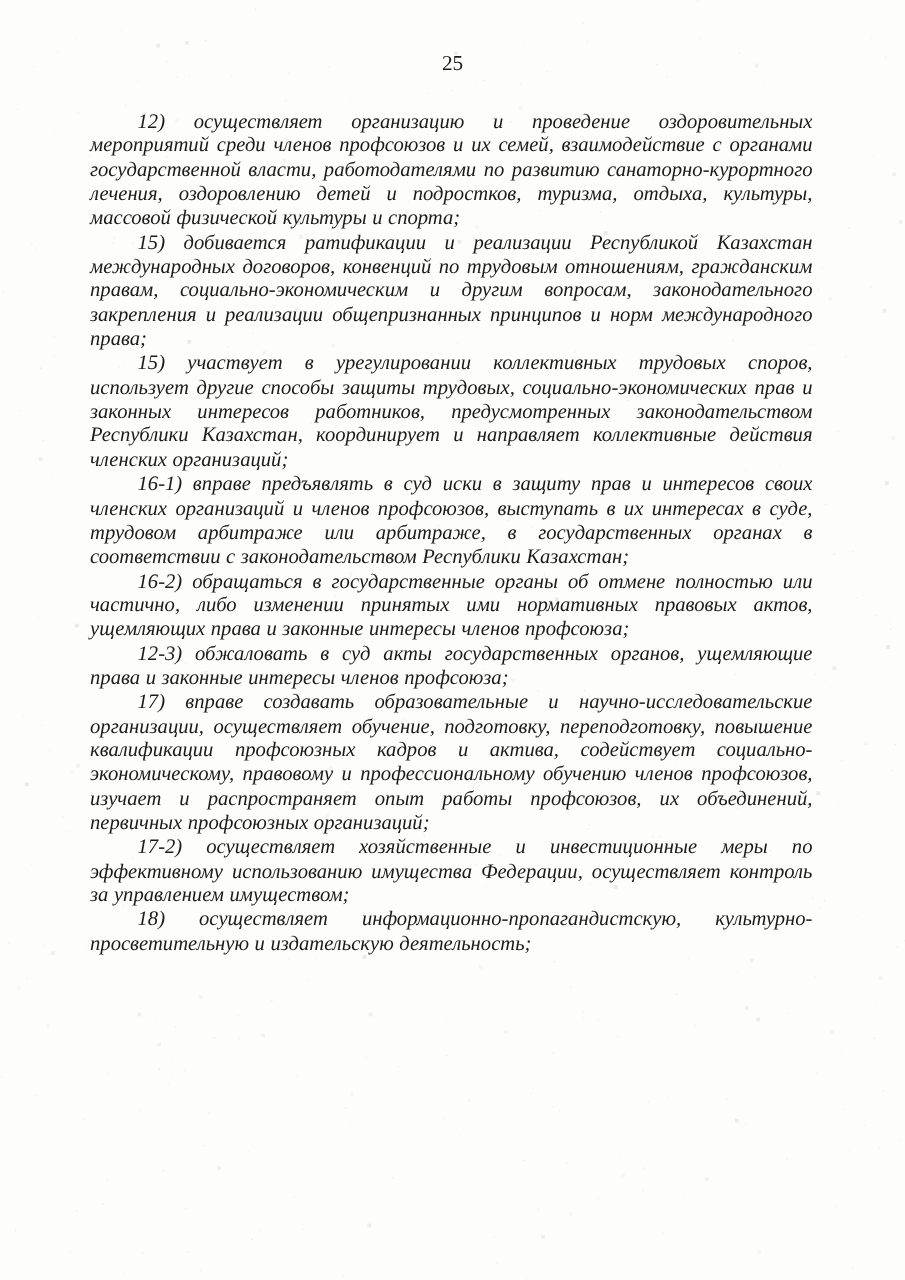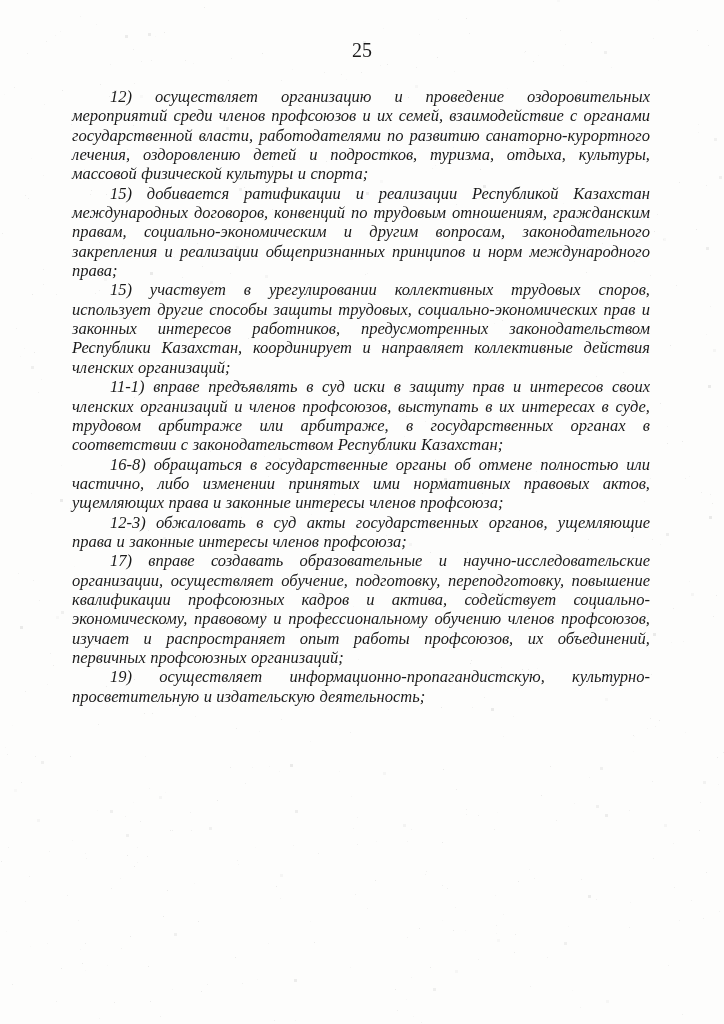--- a/index.html
+++ b/index.html
@@ -15,21 +15,21 @@
     color: #1a1a1a;
     font-family: "Liberation Serif", "DejaVu Serif", serif;
     overflow: hidden;
   }
   .page-number {
     position: absolute;
     top: 41px;
     left: 0;
     width: 100%;
     text-align: center;
-    font-size: 20px;
+    font-size: 17px;
     line-height: 19px;
   }
   .text-block {
     position: absolute;
     top: 87px;
     left: 72px;
     width: 578px;
     font-size: 16.5px;
     line-height: 19.35px;
     text-align: justify;
@@ -54,21 +54,22 @@
 </head>
 <body>
 
 <div class="page">
   <div class="page-number">25</div>
 
   <div class="text-block" id="text-block">
       <p class="para">12) осуществляет организацию и проведение оздоровительных мероприятий среди членов профсоюзов и их семей, взаимодействие с органами государственной власти, работодателями по развитию санаторно-курортного лечения, оздоровлению детей и подростков, туризма, отдыха, культуры, массовой физической культуры и спорта;</p>
       <p class="para">15) добивается ратификации и реализации Республикой Казахстан международных договоров, конвенций по трудовым отношениям, гражданским правам, социально-экономическим и другим вопросам, законодательного закрепления и реализации общепризнанных принципов и норм международного права;</p>
       <p class="para">15) участвует в урегулировании коллективных трудовых споров, использует другие способы защиты трудовых, социально-экономических прав и законных интересов работников, предусмотренных законодательством Республики Казахстан, координирует и направляет коллективные действия членских организаций;</p>
-      <p class="para">11-1) вправе предъявлять в суд иски в защиту прав и интересов своих членских организаций и членов профсоюзов, выступать в их интересах в суде, трудовом арбитраже или арбитраже, в государственных органах в соответствии с законодательством Республики Казахстан;</p>
-      <p class="para">16-8) обращаться в государственные органы об отмене полностью или частично, либо изменении принятых ими нормативных правовых актов, ущемляющих права и законные интересы членов профсоюза;</p>
+      <p class="para">16-1) вправе предъявлять в суд иски в защиту прав и интересов своих членских организаций и членов профсоюзов, выступать в их интересах в суде, трудовом арбитраже или арбитраже, в государственных органах в соответствии с законодательством Республики Казахстан;</p>
+      <p class="para">16-2) обращаться в государственные органы об отмене полностью или частично, либо изменении принятых ими нормативных правовых актов, ущемляющих права и законные интересы членов профсоюза;</p>
       <p class="para">12-3) обжаловать в суд акты государственных органов, ущемляющие права и законные интересы членов профсоюза;</p>
       <p class="para">17) вправе создавать образовательные и научно-исследовательские организации, осуществляет обучение, подготовку, переподготовку, повышение квалификации профсоюзных кадров и актива, содействует социально-экономическому, правовому и профессиональному обучению членов профсоюзов, изучает и распространяет опыт работы профсоюзов, их объединений, первичных профсоюзных организаций;</p>
-      <p class="para">19) осуществляет информационно-пропагандистскую, культурно-просветительную и издательскую деятельность;</p>
+      <p class="para">17-2) осуществляет хозяйственные и инвестиционные меры по эффективному использованию имущества Федерации, осуществляет контроль за управлением имуществом;</p>
+      <p class="para">18) осуществляет информационно-пропагандистскую, культурно-просветительную и издательскую деятельность;</p>
     </div>
 
   <div class="noise" id="noise" style="box-shadow: rgba(40, 40, 40, 0.08) 435px 459px 0px 0px, rgba(40, 40, 40, 0.04) 126px 539px 0px 0px, rgba(40, 40, 40, 0.035) 626px 483px 0px 0px, rgba(40, 40, 40, 0.035) 539px 314px 0px 0px, rgba(40, 40, 40, 0.02) 496px 625px 0px 0px, rgba(40, 40, 40, 0.063) 605px 52px 0px 1px, rgba(40, 40, 40, 0.03) 193px 63px 0px 0px, rgba(40, 40, 40, 0.03) 383px 28px 0px 0px, rgba(40, 40, 40, 0.043) 353px 828px 0px 0px, rgba(40, 40, 40, 0.06) 27px 53px 0px 0px, rgba(40, 40, 40, 0.035) 177px 661px 0px 0px, rgba(40, 40, 40, 0.055) 534px 878px 0px 0px, rgba(40, 40, 40, 0.024) 205px 300px 0px 0px, rgba(40, 40, 40, 0.086) 492px 709px 0px 1px, rgba(40, 40, 40, 0.086) 682px 441px 0px 0px, rgba(40, 40, 40, 0.043) 80px 16px 0px 0px, rgba(40, 40, 40, 0.024) 442px 920px 0px 0px, rgba(40, 40, 40, 0.07) 676px 285px 0px 0px, rgba(40, 40, 40, 0.027) 376px 841px 0px 0px, rgba(40, 40, 40, 0.05) 407px 937px 0px 0px, rgba(40, 40, 40, 0.043) 244px 610px 0px 0px, rgba(40, 40, 40, 0.08) 213px 460px 0px 0px, rgba(40, 40, 40, 0.05) 719px 911px 0px 0px, rgba(40, 40, 40, 0.07) 214px 103px 0px 0px, rgba(40, 40, 40, 0.027) 568px 926px 0px 0px, rgba(40, 40, 40, 0.086) 594px 133px 0px 0px, rgba(40, 40, 40, 0.035) 513px 716px 0px 0px, rgba(40, 40, 40, 0.043) 118px 670px 0px 0px, rgba(40, 40, 40, 0.043) 455px 907px 0px 0px, rgba(40, 40, 40, 0.08) 284px 134px 0px 0px, rgba(40, 40, 40, 0.063) 7px 754px 0px 0px, rgba(40, 40, 40, 0.063) 657px 214px 0px 0px, rgba(40, 40, 40, 0.07) 133px 49px 0px 0px, rgba(40, 40, 40, 0.043) 211px 282px 0px 1px, rgba(40, 40, 40, 0.06) 160px 1016px 0px 0px, rgba(40, 40, 40, 0.06) 118px 175px 0px 0px, rgba(40, 40, 40, 0.047) 285px 444px 0px 0px, rgba(40, 40, 40, 0.082) 288px 344px 0px 0px, rgba(40, 40, 40, 0.06) 358px 625px 0px 0px, rgba(40, 40, 40, 0.04) 170px 333px 0px 0px, rgba(40, 40, 40, 0.03) 484px 226px 0px 0px, rgba(40, 40, 40, 0.043) 227px 128px 0px 1px, rgba(40, 40, 40, 0.055) 418px 212px 0px 0px, rgba(40, 40, 40, 0.08) 515px 934px 0px 0px, rgba(40, 40, 40, 0.06) 111px 888px 0px 0px, rgba(40, 40, 40, 0.03) 647px 460px 0px 0px, rgba(40, 40, 40, 0.047) 584px 213px 0px 0px, rgba(40, 40, 40, 0.08) 712px 503px 0px 0px, rgba(40, 40, 40, 0.024) 538px 55px 0px 0px, rgba(40, 40, 40, 0.075) 366px 692px 0px 0px, rgba(40, 40, 40, 0.08) 590px 646px 0px 0px, rgba(40, 40, 40, 0.05) 433px 359px 0px 0px, rgba(40, 40, 40, 0.086) 492px 357px 0px 0px, rgba(40, 40, 40, 0.03) 238px 864px 0px 0px, rgba(40, 40, 40, 0.067) 14px 87px 0px 0px, rgba(40, 40, 40, 0.055) 691px 900px 0px 0px, rgba(40, 40, 40, 0.03) 105px 279px 0px 1px, rgba(40, 40, 40, 0.06) 210px 451px 0px 0px, rgba(40, 40, 40, 0.035) 574px 803px 0px 0px, rgba(40, 40, 40, 0.055) 374px 454px 0px 0px, rgba(40, 40, 40, 0.043) 307px 340px 0px 0px, rgba(40, 40, 40, 0.06) 365px 274px 0px 0px, rgba(40, 40, 40, 0.027) 468px 447px 0px 1px, rgba(40, 40, 40, 0.024) 107px 965px 0px 0px, rgba(40, 40, 40, 0.027) 311px 514px 0px 0px, rgba(40, 40, 40, 0.035) 41px 379px 0px 0px, rgba(40, 40, 40, 0.086) 408px 97px 0px 0px, rgba(40, 40, 40, 0.06) 478px 815px 0px 0px, rgba(40, 40, 40, 0.024) 381px 181px 0px 1px, rgba(40, 40, 40, 0.067) 43px 269px 0px 0px, rgba(40, 40, 40, 0.024) 406px 999px 0px 0px, rgba(40, 40, 40, 0.08) 244px 291px 0px 0px, rgba(40, 40, 40, 0.086) 148px 966px 0px 0px, rgba(40, 40, 40, 0.086) 375px 880px 0px 0px, rgba(40, 40, 40, 0.043) 411px 829px 0px 0px, rgba(40, 40, 40, 0.067) 542px 562px 0px 0px, rgba(40, 40, 40, 0.09) 395px 989px 0px 0px, rgba(40, 40, 40, 0.067) 223px 646px 0px 0px, rgba(40, 40, 40, 0.043) 280px 898px 0px 0px, rgba(40, 40, 40, 0.06) 299px 347px 0px 0px, rgba(40, 40, 40, 0.067) 447px 888px 0px 0px, rgba(40, 40, 40, 0.055) 207px 984px 0px 0px, rgba(40, 40, 40, 0.07) 456px 789px 0px 0px, rgba(40, 40, 40, 0.082) 134px 866px 0px 0px, rgba(40, 40, 40, 0.055) 341px 74px 0px 0px, rgba(40, 40, 40, 0.05) 488px 431px 0px 0px, rgba(40, 40, 40, 0.024) 519px 530px 0px 0px, rgba(40, 40, 40, 0.047) 71px 124px 0px 0px, rgba(40, 40, 40, 0.027) 606px 699px 0px 1px, rgba(40, 40, 40, 0.04) 195px 716px 0px 0px, rgba(40, 40, 40, 0.082) 453px 930px 0px 0px, rgba(40, 40, 40, 0.035) 72px 642px 0px 0px, rgba(40, 40, 40, 0.07) 202px 266px 0px 0px, rgba(40, 40, 40, 0.027) 353px 606px 0px 0px, rgba(40, 40, 40, 0.027) 498px 940px 0px 1px, rgba(40, 40, 40, 0.035) 24px 348px 0px 0px, rgba(40, 40, 40, 0.08) 716px 595px 0px 0px, rgba(40, 40, 40, 0.07) 469px 33px 0px 0px, rgba(40, 40, 40, 0.075) 272px 209px 0px 0px, rgba(40, 40, 40, 0.075) 100px 84px 0px 0px, rgba(40, 40, 40, 0.055) 629px 810px 0px 0px, rgba(40, 40, 40, 0.06) 127px 149px 0px 0px, rgba(40, 40, 40, 0.035) 149px 788px 0px 0px, rgba(40, 40, 40, 0.06) 477px 617px 0px 0px, rgba(40, 40, 40, 0.07) 667px 534px 0px 1px, rgba(40, 40, 40, 0.04) 692px 594px 0px 1px, rgba(40, 40, 40, 0.075) 236px 728px 0px 0px, rgba(40, 40, 40, 0.03) 624px 466px 0px 0px, rgba(40, 40, 40, 0.08) 367px 193px 0px 1px, rgba(40, 40, 40, 0.035) 99px 1018px 0px 0px, rgba(40, 40, 40, 0.055) 368px 634px 0px 0px, rgba(40, 40, 40, 0.08) 114px 1002px 0px 0px, rgba(40, 40, 40, 0.075) 148px 530px 0px 0px, rgba(40, 40, 40, 0.055) 351px 258px 0px 1px, rgba(40, 40, 40, 0.05) 623px 372px 0px 0px, rgba(40, 40, 40, 0.067) 364px 42px 0px 1px, rgba(40, 40, 40, 0.067) 652px 781px 0px 0px, rgba(40, 40, 40, 0.06) 39px 600px 0px 0px, rgba(40, 40, 40, 0.05) 370px 486px 0px 0px, rgba(40, 40, 40, 0.02) 12px 725px 0px 0px, rgba(40, 40, 40, 0.07) 132px 377px 0px 0px, rgba(40, 40, 40, 0.082) 202px 632px 0px 0px, rgba(40, 40, 40, 0.055) 33px 580px 0px 0px, rgba(40, 40, 40, 0.027) 339px 771px 0px 0px, rgba(40, 40, 40, 0.08) 430px 967px 0px 0px, rgba(40, 40, 40, 0.024) 6px 931px 0px 0px, rgba(40, 40, 40, 0.06) 352px 698px 0px 0px, rgba(40, 40, 40, 0.09) 616px 680px 0px 0px, rgba(40, 40, 40, 0.086) 699px 830px 0px 0px, rgba(40, 40, 40, 0.09) 115px 91px 0px 1px, rgba(40, 40, 40, 0.067) 355px 894px 0px 0px, rgba(40, 40, 40, 0.05) 237px 860px 0px 0px, rgba(40, 40, 40, 0.03) 474px 256px 0px 0px, rgba(40, 40, 40, 0.03) 524px 52px 0px 0px, rgba(40, 40, 40, 0.063) 449px 383px 0px 0px, rgba(40, 40, 40, 0.07) 296px 811px 0px 1px, rgba(40, 40, 40, 0.04) 495px 895px 0px 0px, rgba(40, 40, 40, 0.047) 650px 478px 0px 0px, rgba(40, 40, 40, 0.055) 456px 322px 0px 0px, rgba(40, 40, 40, 0.063) 720px 177px 0px 1px, rgba(40, 40, 40, 0.05) 466px 814px 0px 0px, rgba(40, 40, 40, 0.063) 604px 401px 0px 0px, rgba(40, 40, 40, 0.067) 706px 185px 0px 0px, rgba(40, 40, 40, 0.063) 410px 559px 0px 0px, rgba(40, 40, 40, 0.024) 558px 0px 0px 1px, rgba(40, 40, 40, 0.024) 658px 0px 0px 0px, rgba(40, 40, 40, 0.063) 42px 762px 0px 1px, rgba(40, 40, 40, 0.043) 293px 845px 0px 0px, rgba(40, 40, 40, 0.024) 537px 668px 0px 0px, rgba(40, 40, 40, 0.063) 426px 871px 0px 0px, rgba(40, 40, 40, 0.063) 425px 421px 0px 0px, rgba(40, 40, 40, 0.07) 98px 724px 0px 0px, rgba(40, 40, 40, 0.05) 668px 965px 0px 0px, rgba(40, 40, 40, 0.09) 245px 682px 0px 0px, rgba(40, 40, 40, 0.082) 501px 351px 0px 0px, rgba(40, 40, 40, 0.03) 663px 239px 0px 0px, rgba(40, 40, 40, 0.086) 710px 517px 0px 1px, rgba(40, 40, 40, 0.09) 471px 617px 0px 0px, rgba(40, 40, 40, 0.086) 696px 229px 0px 0px, rgba(40, 40, 40, 0.035) 371px 399px 0px 0px, rgba(40, 40, 40, 0.043) 683px 641px 0px 0px, rgba(40, 40, 40, 0.03) 264px 456px 0px 0px, rgba(40, 40, 40, 0.06) 651px 674px 0px 0px, rgba(40, 40, 40, 0.05) 425px 874px 0px 0px, rgba(40, 40, 40, 0.067) 329px 602px 0px 0px, rgba(40, 40, 40, 0.02) 296px 177px 0px 0px, rgba(40, 40, 40, 0.02) 276px 334px 0px 0px, rgba(40, 40, 40, 0.024) 469px 288px 0px 0px, rgba(40, 40, 40, 0.07) 506px 140px 0px 0px, rgba(40, 40, 40, 0.043) 202px 635px 0px 0px, rgba(40, 40, 40, 0.08) 445px 479px 0px 1px, rgba(40, 40, 40, 0.082) 144px 354px 0px 0px, rgba(40, 40, 40, 0.03) 689px 476px 0px 0px, rgba(40, 40, 40, 0.086) 443px 769px 0px 0px, rgba(40, 40, 40, 0.082) 272px 166px 0px 0px, rgba(40, 40, 40, 0.08) 126px 36px 0px 1px, rgba(40, 40, 40, 0.063) 386px 535px 0px 0px, rgba(40, 40, 40, 0.06) 380px 691px 0px 0px, rgba(40, 40, 40, 0.035) 639px 90px 0px 0px, rgba(40, 40, 40, 0.06) 281px 719px 0px 0px, rgba(40, 40, 40, 0.043) 235px 380px 0px 0px, rgba(40, 40, 40, 0.035) 630px 902px 0px 0px, rgba(40, 40, 40, 0.07) 356px 529px 0px 0px, rgba(40, 40, 40, 0.035) 295px 1020px 0px 0px, rgba(40, 40, 40, 0.024) 31px 158px 0px 0px, rgba(40, 40, 40, 0.06) 245px 783px 0px 0px, rgba(40, 40, 40, 0.07) 274px 1020px 0px 0px, rgba(40, 40, 40, 0.04) 252px 767px 0px 0px, rgba(40, 40, 40, 0.08) 191px 115px 0px 0px, rgba(40, 40, 40, 0.024) 85px 970px 0px 0px, rgba(40, 40, 40, 0.063) 416px 67px 0px 0px, rgba(40, 40, 40, 0.035) 137px 862px 0px 0px, rgba(40, 40, 40, 0.02) 326px 427px 0px 0px, rgba(40, 40, 40, 0.055) 38px 392px 0px 0px, rgba(40, 40, 40, 0.075) 12px 984px 0px 0px, rgba(40, 40, 40, 0.067) 90px 194px 0px 0px, rgba(40, 40, 40, 0.082) 706px 872px 0px 0px, rgba(40, 40, 40, 0.08) 511px 521px 0px 0px, rgba(40, 40, 40, 0.082) 1px 861px 0px 0px, rgba(40, 40, 40, 0.02) 164px 139px 0px 0px, rgba(40, 40, 40, 0.027) 486px 648px 0px 0px, rgba(40, 40, 40, 0.02) 497px 812px 0px 0px, rgba(40, 40, 40, 0.047) 164px 538px 0px 1px, rgba(40, 40, 40, 0.09) 198px 921px 0px 0px, rgba(40, 40, 40, 0.08) 149px 34px 0px 1px, rgba(40, 40, 40, 0.086) 670px 345px 0px 0px, rgba(40, 40, 40, 0.043) 556px 151px 0px 0px, rgba(40, 40, 40, 0.06) 50px 653px 0px 0px, rgba(40, 40, 40, 0.024) 476px 604px 0px 0px, rgba(40, 40, 40, 0.047) 495px 638px 0px 0px, rgba(40, 40, 40, 0.027) 162px 435px 0px 0px, rgba(40, 40, 40, 0.063) 144px 236px 0px 0px, rgba(40, 40, 40, 0.047) 404px 436px 0px 0px, rgba(40, 40, 40, 0.027) 310px 741px 0px 0px, rgba(40, 40, 40, 0.082) 470px 663px 0px 0px, rgba(40, 40, 40, 0.03) 351px 796px 0px 0px, rgba(40, 40, 40, 0.035) 472px 410px 0px 0px, rgba(40, 40, 40, 0.086) 667px 443px 0px 0px, rgba(40, 40, 40, 0.082) 70px 508px 0px 0px, rgba(40, 40, 40, 0.043) 357px 817px 0px 0px, rgba(40, 40, 40, 0.024) 257px 979px 0px 0px, rgba(40, 40, 40, 0.04) 536px 471px 0px 0px, rgba(40, 40, 40, 0.035) 266px 276px 0px 1px, rgba(40, 40, 40, 0.04) 513px 159px 0px 1px, rgba(40, 40, 40, 0.07) 577px 92px 0px 0px, rgba(40, 40, 40, 0.067) 328px 343px 0px 0px, rgba(40, 40, 40, 0.082) 217px 800px 0px 0px, rgba(40, 40, 40, 0.047) 482px 493px 0px 0px, rgba(40, 40, 40, 0.047) 710px 306px 0px 0px, rgba(40, 40, 40, 0.043) 211px 695px 0px 0px, rgba(40, 40, 40, 0.06) 466px 809px 0px 0px, rgba(40, 40, 40, 0.063) 629px 927px 0px 0px, rgba(40, 40, 40, 0.04) 281px 875px 0px 1px, rgba(40, 40, 40, 0.027) 438px 19px 0px 0px, rgba(40, 40, 40, 0.03) 122px 244px 0px 0px, rgba(40, 40, 40, 0.07) 701px 492px 0px 0px, rgba(40, 40, 40, 0.08) 586px 272px 0px 0px, rgba(40, 40, 40, 0.07) 185px 60px 0px 0px, rgba(40, 40, 40, 0.04) 644px 501px 0px 0px, rgba(40, 40, 40, 0.082) 460px 281px 0px 0px, rgba(40, 40, 40, 0.055) 454px 641px 0px 0px, rgba(40, 40, 40, 0.08) 295px 980px 0px 1px, rgba(40, 40, 40, 0.08) 633px 735px 0px 0px, rgba(40, 40, 40, 0.047) 86px 858px 0px 0px, rgba(40, 40, 40, 0.047) 626px 419px 0px 0px, rgba(40, 40, 40, 0.086) 32px 294px 0px 0px, rgba(40, 40, 40, 0.035) 410px 544px 0px 1px, rgba(40, 40, 40, 0.04) 635px 293px 0px 0px, rgba(40, 40, 40, 0.04) 478px 253px 0px 0px, rgba(40, 40, 40, 0.09) 163px 916px 0px 0px, rgba(40, 40, 40, 0.03) 279px 771px 0px 0px, rgba(40, 40, 40, 0.043) 333px 607px 0px 0px, rgba(40, 40, 40, 0.067) 344px 501px 0px 0px, rgba(40, 40, 40, 0.063) 494px 829px 0px 0px, rgba(40, 40, 40, 0.082) 239px 178px 0px 1px, rgba(40, 40, 40, 0.04) 384px 773px 0px 1px, rgba(40, 40, 40, 0.075) 361px 72px 0px 0px, rgba(40, 40, 40, 0.06) 170px 634px 0px 0px, rgba(40, 40, 40, 0.03) 607px 1001px 0px 1px, rgba(40, 40, 40, 0.06) 597px 806px 0px 1px, rgba(40, 40, 40, 0.075) 197px 243px 0px 0px, rgba(40, 40, 40, 0.063) 95px 293px 0px 0px, rgba(40, 40, 40, 0.055) 530px 986px 0px 0px, rgba(40, 40, 40, 0.08) 659px 720px 0px 0px, rgba(40, 40, 40, 0.055) 141px 61px 0px 0px, rgba(40, 40, 40, 0.086) 201px 991px 0px 0px, rgba(40, 40, 40, 0.075) 707px 248px 0px 1px, rgba(40, 40, 40, 0.063) 217px 528px 0px 0px, rgba(40, 40, 40, 0.08) 550px 766px 0px 0px, rgba(40, 40, 40, 0.063) 581px 879px 0px 0px, rgba(40, 40, 40, 0.024) 271px 570px 0px 0px, rgba(40, 40, 40, 0.035) 145px 756px 0px 0px, rgba(40, 40, 40, 0.04) 160px 797px 0px 1px, rgba(40, 40, 40, 0.086) 106px 194px 0px 0px, rgba(40, 40, 40, 0.082) 248px 338px 0px 0px, rgba(40, 40, 40, 0.03) 163px 340px 0px 0px, rgba(40, 40, 40, 0.075) 650px 718px 0px 0px, rgba(40, 40, 40, 0.035) 503px 736px 0px 0px, rgba(40, 40, 40, 0.086) 298px 232px 0px 0px, rgba(40, 40, 40, 0.043) 407px 841px 0px 0px, rgba(40, 40, 40, 0.03) 685px 732px 0px 0px, rgba(40, 40, 40, 0.047) 367px 908px 0px 0px, rgba(40, 40, 40, 0.063) 46px 41px 0px 0px, rgba(40, 40, 40, 0.082) 94px 644px 0px 0px, rgba(40, 40, 40, 0.035) 55px 35px 0px 0px, rgba(40, 40, 40, 0.047) 679px 920px 0px 0px, rgba(40, 40, 40, 0.035) 241px 517px 0px 0px, rgba(40, 40, 40, 0.055) 498px 483px 0px 0px, rgba(40, 40, 40, 0.082) 387px 64px 0px 0px, rgba(40, 40, 40, 0.03) 471px 120px 0px 0px, rgba(40, 40, 40, 0.035) 706px 334px 0px 0px, rgba(40, 40, 40, 0.043) 348px 413px 0px 0px, rgba(40, 40, 40, 0.055) 324px 72px 0px 0px, rgba(40, 40, 40, 0.04) 96px 24px 0px 0px, rgba(40, 40, 40, 0.082) 314px 942px 0px 0px, rgba(40, 40, 40, 0.035) 301px 648px 0px 0px, rgba(40, 40, 40, 0.08) 144px 713px 0px 0px, rgba(40, 40, 40, 0.067) 443px 351px 0px 0px, rgba(40, 40, 40, 0.035) 183px 502px 0px 0px, rgba(40, 40, 40, 0.055) 333px 139px 0px 0px, rgba(40, 40, 40, 0.043) 173px 373px 0px 0px, rgba(40, 40, 40, 0.05) 565px 44px 0px 0px, rgba(40, 40, 40, 0.027) 479px 468px 0px 0px, rgba(40, 40, 40, 0.08) 91px 190px 0px 0px, rgba(40, 40, 40, 0.075) 406px 416px 0px 0px, rgba(40, 40, 40, 0.063) 357px 844px 0px 0px, rgba(40, 40, 40, 0.086) 172px 704px 0px 0px, rgba(40, 40, 40, 0.067) 556px 820px 0px 0px, rgba(40, 40, 40, 0.082) 133px 125px 0px 0px, rgba(40, 40, 40, 0.04) 350px 561px 0px 0px, rgba(40, 40, 40, 0.047) 632px 322px 0px 0px, rgba(40, 40, 40, 0.02) 633px 751px 0px 0px, rgba(40, 40, 40, 0.027) 664px 239px 0px 1px, rgba(40, 40, 40, 0.08) 308px 287px 0px 0px, rgba(40, 40, 40, 0.086) 437px 57px 0px 0px, rgba(40, 40, 40, 0.055) 441px 339px 0px 0px, rgba(40, 40, 40, 0.043) 529px 869px 0px 0px, rgba(40, 40, 40, 0.035) 74px 504px 0px 0px, rgba(40, 40, 40, 0.086) 400px 616px 0px 0px, rgba(40, 40, 40, 0.03) 535px 293px 0px 1px, rgba(40, 40, 40, 0.024) 15px 790px 0px 1px, rgba(40, 40, 40, 0.055) 56px 294px 0px 0px, rgba(40, 40, 40, 0.086) 70px 756px 0px 0px, rgba(40, 40, 40, 0.027) 341px 385px 0px 0px, rgba(40, 40, 40, 0.03) 416px 86px 0px 1px, rgba(40, 40, 40, 0.07) 25px 195px 0px 0px, rgba(40, 40, 40, 0.047) 277px 215px 0px 0px, rgba(40, 40, 40, 0.05) 84px 169px 0px 0px, rgba(40, 40, 40, 0.027) 292px 69px 0px 0px, rgba(40, 40, 40, 0.05) 421px 1022px 0px 0px, rgba(40, 40, 40, 0.075) 299px 105px 0px 0px, rgba(40, 40, 40, 0.086) 130px 936px 0px 0px, rgba(40, 40, 40, 0.07) 310px 284px 0px 0px, rgba(40, 40, 40, 0.086) 134px 679px 0px 0px, rgba(40, 40, 40, 0.082) 679px 182px 0px 0px, rgba(40, 40, 40, 0.043) 288px 408px 0px 0px, rgba(40, 40, 40, 0.05) 704px 782px 0px 1px, rgba(40, 40, 40, 0.075) 109px 96px 0px 0px, rgba(40, 40, 40, 0.07) 21px 782px 0px 0px, rgba(40, 40, 40, 0.07) 339px 668px 0px 0px, rgba(40, 40, 40, 0.05) 125px 816px 0px 0px, rgba(40, 40, 40, 0.06) 700px 802px 0px 0px, rgba(40, 40, 40, 0.082) 326px 161px 0px 0px, rgba(40, 40, 40, 0.04) 411px 977px 0px 0px, rgba(40, 40, 40, 0.027) 522px 573px 0px 0px, rgba(40, 40, 40, 0.09) 389px 149px 0px 0px, rgba(40, 40, 40, 0.055) 386px 309px 0px 0px, rgba(40, 40, 40, 0.04) 181px 287px 0px 1px, rgba(40, 40, 40, 0.055) 715px 139px 0px 1px, rgba(40, 40, 40, 0.05) 121px 948px 0px 0px, rgba(40, 40, 40, 0.047) 478px 959px 0px 0px, rgba(40, 40, 40, 0.024) 397px 453px 0px 0px, rgba(40, 40, 40, 0.075) 85px 943px 0px 0px, rgba(40, 40, 40, 0.04) 367px 273px 0px 0px, rgba(40, 40, 40, 0.086) 542px 189px 0px 0px, rgba(40, 40, 40, 0.082) 34px 352px 0px 0px, rgba(40, 40, 40, 0.08) 164px 32px 0px 0px, rgba(40, 40, 40, 0.04) 550px 189px 0px 0px, rgba(40, 40, 40, 0.09) 151px 273px 0px 1px, rgba(40, 40, 40, 0.03) 265px 133px 0px 0px, rgba(40, 40, 40, 0.04) 172px 989px 0px 0px, rgba(40, 40, 40, 0.082) 526px 214px 0px 0px, rgba(40, 40, 40, 0.082) 504px 135px 0px 0px, rgba(40, 40, 40, 0.067) 111px 811px 0px 1px, rgba(40, 40, 40, 0.09) 62px 90px 0px 0px, rgba(40, 40, 40, 0.03) 269px 766px 0px 0px, rgba(40, 40, 40, 0.043) 85px 853px 0px 0px, rgba(40, 40, 40, 0.043) 503px 470px 0px 0px, rgba(40, 40, 40, 0.07) 450px 616px 0px 0px, rgba(40, 40, 40, 0.055) 16px 328px 0px 0px, rgba(40, 40, 40, 0.063) 67px 895px 0px 0px, rgba(40, 40, 40, 0.086) 430px 552px 0px 0px, rgba(40, 40, 40, 0.027) 5px 747px 0px 0px, rgba(40, 40, 40, 0.02) 621px 526px 0px 0px, rgba(40, 40, 40, 0.024) 620px 208px 0px 0px, rgba(40, 40, 40, 0.067) 299px 158px 0px 0px, rgba(40, 40, 40, 0.082) 244px 187px 0px 0px, rgba(40, 40, 40, 0.043) 25px 901px 0px 0px, rgba(40, 40, 40, 0.055) 547px 957px 0px 0px, rgba(40, 40, 40, 0.086) 127px 855px 0px 0px, rgba(40, 40, 40, 0.082) 170px 830px 0px 0px, rgba(40, 40, 40, 0.027) 402px 299px 0px 0px, rgba(40, 40, 40, 0.07) 697px 30px 0px 0px, rgba(40, 40, 40, 0.03) 372px 694px 0px 0px, rgba(40, 40, 40, 0.03) 261px 652px 0px 1px, rgba(40, 40, 40, 0.03) 61px 465px 0px 0px, rgba(40, 40, 40, 0.067) 586px 120px 0px 1px, rgba(40, 40, 40, 0.024) 80px 949px 0px 0px, rgba(40, 40, 40, 0.04) 174px 257px 0px 0px, rgba(40, 40, 40, 0.067) 397px 1010px 0px 0px, rgba(40, 40, 40, 0.055) 277px 634px 0px 1px, rgba(40, 40, 40, 0.03) 456px 971px 0px 1px, rgba(40, 40, 40, 0.035) 665px 825px 0px 1px, rgba(40, 40, 40, 0.055) 399px 684px 0px 0px, rgba(40, 40, 40, 0.05) 49px 851px 0px 0px, rgba(40, 40, 40, 0.067) 682px 1014px 0px 0px, rgba(40, 40, 40, 0.024) 456px 429px 0px 0px, rgba(40, 40, 40, 0.067) 587px 247px 0px 0px, rgba(40, 40, 40, 0.082) 480px 169px 0px 0px, rgba(40, 40, 40, 0.035) 589px 777px 0px 0px, rgba(40, 40, 40, 0.035) 419px 34px 0px 0px, rgba(40, 40, 40, 0.06) 650px 275px 0px 0px, rgba(40, 40, 40, 0.04) 454px 71px 0px 0px, rgba(40, 40, 40, 0.03) 70px 130px 0px 0px, rgba(40, 40, 40, 0.07) 115px 175px 0px 0px, rgba(40, 40, 40, 0.063) 231px 58px 0px 0px, rgba(40, 40, 40, 0.063) 522px 143px 0px 0px, rgba(40, 40, 40, 0.024) 97px 810px 0px 0px, rgba(40, 40, 40, 0.043) 264px 614px 0px 1px, rgba(40, 40, 40, 0.07) 350px 420px 0px 0px, rgba(40, 40, 40, 0.075) 713px 616px 0px 0px, rgba(40, 40, 40, 0.03) 671px 642px 0px 0px, rgba(40, 40, 40, 0.047) 653px 38px 0px 0px, rgba(40, 40, 40, 0.05) 317px 559px 0px 0px, rgba(40, 40, 40, 0.082) 370px 349px 0px 0px, rgba(40, 40, 40, 0.06) 191px 830px 0px 0px, rgba(40, 40, 40, 0.067) 516px 333px 0px 0px, rgba(40, 40, 40, 0.035) 667px 426px 0px 0px, rgba(40, 40, 40, 0.075) 230px 767px 0px 0px, rgba(40, 40, 40, 0.024) 634px 261px 0px 0px, rgba(40, 40, 40, 0.067) 652px 539px 0px 0px, rgba(40, 40, 40, 0.05) 472px 707px 0px 0px, rgba(40, 40, 40, 0.027) 194px 883px 0px 0px, rgba(40, 40, 40, 0.075) 525px 51px 0px 0px, rgba(40, 40, 40, 0.027) 293px 508px 0px 0px, rgba(40, 40, 40, 0.09) 235px 957px 0px 0px, rgba(40, 40, 40, 0.082) 591px 42px 0px 0px, rgba(40, 40, 40, 0.086) 466px 18px 0px 0px, rgba(40, 40, 40, 0.035) 43px 175px 0px 0px, rgba(40, 40, 40, 0.024) 618px 256px 0px 1px, rgba(40, 40, 40, 0.082) 717px 757px 0px 0px, rgba(40, 40, 40, 0.086) 276px 886px 0px 0px, rgba(40, 40, 40, 0.024) 133px 802px 0px 0px, rgba(40, 40, 40, 0.06) 400px 313px 0px 0px, rgba(40, 40, 40, 0.07) 297px 174px 0px 0px, rgba(40, 40, 40, 0.06) 484px 697px 0px 0px, rgba(40, 40, 40, 0.027) 401px 568px 0px 0px, rgba(40, 40, 40, 0.03) 90px 324px 0px 0px, rgba(40, 40, 40, 0.047) 78px 920px 0px 0px, rgba(40, 40, 40, 0.08) 502px 480px 0px 0px, rgba(40, 40, 40, 0.086) 82px 963px 0px 0px, rgba(40, 40, 40, 0.043) 141px 500px 0px 0px, rgba(40, 40, 40, 0.04) 482px 521px 0px 0px, rgba(40, 40, 40, 0.03) 280px 459px 0px 1px, rgba(40, 40, 40, 0.027) 138px 450px 0px 0px, rgba(40, 40, 40, 0.063) 237px 247px 0px 1px, rgba(40, 40, 40, 0.027) 482px 150px 0px 0px, rgba(40, 40, 40, 0.086) 522px 669px 0px 0px, rgba(40, 40, 40, 0.027) 260px 507px 0px 0px, rgba(40, 40, 40, 0.027) 166px 106px 0px 0px, rgba(40, 40, 40, 0.07) 213px 581px 0px 0px, rgba(40, 40, 40, 0.04) 163px 342px 0px 0px, rgba(40, 40, 40, 0.03) 266px 186px 0px 0px, rgba(40, 40, 40, 0.09) 545px 308px 0px 0px, rgba(40, 40, 40, 0.067) 318px 853px 0px 0px, rgba(40, 40, 40, 0.024) 310px 921px 0px 0px, rgba(40, 40, 40, 0.09) 441px 707px 0px 0px, rgba(40, 40, 40, 0.09) 654px 231px 0px 0px, rgba(40, 40, 40, 0.027) 202px 235px 0px 0px, rgba(40, 40, 40, 0.067) 345px 138px 0px 0px, rgba(40, 40, 40, 0.063) 147px 856px 0px 0px, rgba(40, 40, 40, 0.055) 596px 899px 0px 0px, rgba(40, 40, 40, 0.03) 313px 160px 0px 0px, rgba(40, 40, 40, 0.06) 62px 612px 0px 1px, rgba(40, 40, 40, 0.027) 494px 323px 0px 0px, rgba(40, 40, 40, 0.027) 99px 242px 0px 0px, rgba(40, 40, 40, 0.067) 560px 30px 0px 0px, rgba(40, 40, 40, 0.035) 689px 581px 0px 0px, rgba(40, 40, 40, 0.02) 171px 564px 0px 0px, rgba(40, 40, 40, 0.086) 291px 765px 0px 1px, rgba(40, 40, 40, 0.027) 453px 147px 0px 0px, rgba(40, 40, 40, 0.02) 74px 566px 0px 0px, rgba(40, 40, 40, 0.086) 334px 494px 0px 0px, rgba(40, 40, 40, 0.03) 548px 570px 0px 0px, rgba(40, 40, 40, 0.067) 580px 405px 0px 0px, rgba(40, 40, 40, 0.055) 230px 273px 0px 0px, rgba(40, 40, 40, 0.06) 710px 494px 0px 0px, rgba(40, 40, 40, 0.024) 4px 94px 0px 0px, rgba(40, 40, 40, 0.082) 633px 537px 0px 0px, rgba(40, 40, 40, 0.02) 165px 792px 0px 0px, rgba(40, 40, 40, 0.055) 210px 828px 0px 1px, rgba(40, 40, 40, 0.04) 456px 485px 0px 0px, rgba(40, 40, 40, 0.07) 588px 539px 0px 0px, rgba(40, 40, 40, 0.02) 255px 847px 0px 0px, rgba(40, 40, 40, 0.04) 47px 943px 0px 0px, rgba(40, 40, 40, 0.043) 552px 567px 0px 0px, rgba(40, 40, 40, 0.075) 673px 608px 0px 0px, rgba(40, 40, 40, 0.03) 457px 623px 0px 0px, rgba(40, 40, 40, 0.067) 228px 80px 0px 0px, rgba(40, 40, 40, 0.075) 2px 233px 0px 0px, rgba(40, 40, 40, 0.047) 673px 843px 0px 0px, rgba(40, 40, 40, 0.09) 709px 386px 0px 1px, rgba(40, 40, 40, 0.063) 240px 189px 0px 1px, rgba(40, 40, 40, 0.055) 639px 568px 0px 0px, rgba(40, 40, 40, 0.082) 467px 552px 0px 0px, rgba(40, 40, 40, 0.047) 459px 488px 0px 1px, rgba(40, 40, 40, 0.06) 350px 732px 0px 0px, rgba(40, 40, 40, 0.082) 609px 561px 0px 0px, rgba(40, 40, 40, 0.04) 611px 67px 0px 0px, rgba(40, 40, 40, 0.055) 388px 709px 0px 0px, rgba(40, 40, 40, 0.05) 327px 193px 0px 0px, rgba(40, 40, 40, 0.063) 708px 45px 0px 0px, rgba(40, 40, 40, 0.055) 496px 925px 0px 0px, rgba(40, 40, 40, 0.06) 151px 60px 0px 0px, rgba(40, 40, 40, 0.063) 29px 876px 0px 0px, rgba(40, 40, 40, 0.027) 344px 154px 0px 0px, rgba(40, 40, 40, 0.024) 86px 156px 0px 1px, rgba(40, 40, 40, 0.07) 165px 156px 0px 1px, rgba(40, 40, 40, 0.082) 622px 391px 0px 1px, rgba(40, 40, 40, 0.05) 18px 573px 0px 0px, rgba(40, 40, 40, 0.082) 167px 890px 0px 0px, rgba(40, 40, 40, 0.03) 31px 493px 0px 0px, rgba(40, 40, 40, 0.063) 43px 284px 0px 0px, rgba(40, 40, 40, 0.043) 580px 1007px 0px 0px, rgba(40, 40, 40, 0.02) 30px 946px 0px 0px, rgba(40, 40, 40, 0.086) 573px 616px 0px 0px, rgba(40, 40, 40, 0.06) 127px 835px 0px 1px, rgba(40, 40, 40, 0.035) 109px 368px 0px 0px, rgba(40, 40, 40, 0.035) 358px 659px 0px 0px, rgba(40, 40, 40, 0.08) 107px 319px 0px 0px, rgba(40, 40, 40, 0.082) 541px 795px 0px 0px, rgba(40, 40, 40, 0.063) 456px 204px 0px 0px, rgba(40, 40, 40, 0.043) 137px 847px 0px 0px, rgba(40, 40, 40, 0.067) 434px 989px 0px 1px, rgba(40, 40, 40, 0.06) 674px 887px 0px 0px, rgba(40, 40, 40, 0.06) 322px 575px 0px 0px, rgba(40, 40, 40, 0.086) 660px 403px 0px 0px, rgba(40, 40, 40, 0.024) 572px 990px 0px 0px, rgba(40, 40, 40, 0.075) 140px 821px 0px 0px, rgba(40, 40, 40, 0.063) 597px 304px 0px 0px, rgba(40, 40, 40, 0.08) 514px 952px 0px 0px, rgba(40, 40, 40, 0.035) 500px 681px 0px 0px, rgba(40, 40, 40, 0.027) 496px 933px 0px 0px, rgba(40, 40, 40, 0.047) 501px 667px 0px 0px, rgba(40, 40, 40, 0.043) 563px 65px 0px 0px, rgba(40, 40, 40, 0.027) 226px 115px 0px 0px, rgba(40, 40, 40, 0.043) 660px 544px 0px 0px, rgba(40, 40, 40, 0.07) 25px 691px 0px 0px, rgba(40, 40, 40, 0.067) 703px 918px 0px 0px, rgba(40, 40, 40, 0.047) 404px 825px 0px 1px, rgba(40, 40, 40, 0.055) 596px 376px 0px 0px, rgba(40, 40, 40, 0.024) 507px 88px 0px 0px, rgba(40, 40, 40, 0.02) 431px 406px 0px 0px, rgba(40, 40, 40, 0.07) 528px 669px 0px 0px, rgba(40, 40, 40, 0.03) 183px 335px 0px 0px, rgba(40, 40, 40, 0.09) 369px 131px 0px 0px, rgba(40, 40, 40, 0.027) 20px 356px 0px 0px, rgba(40, 40, 40, 0.047) 110px 64px 0px 0px, rgba(40, 40, 40, 0.082) 61px 968px 0px 0px, rgba(40, 40, 40, 0.04) 60px 31px 0px 0px, rgba(40, 40, 40, 0.043) 540px 609px 0px 0px, rgba(40, 40, 40, 0.08) 517px 584px 0px 0px, rgba(40, 40, 40, 0.09) 502px 320px 0px 0px, rgba(40, 40, 40, 0.09) 654px 634px 0px 1px, rgba(40, 40, 40, 0.086) 21px 627px 0px 1px, rgba(40, 40, 40, 0.086) 436px 152px 0px 0px, rgba(40, 40, 40, 0.067) 305px 304px 0px 0px, rgba(40, 40, 40, 0.027) 350px 967px 0px 0px, rgba(40, 40, 40, 0.055) 190px 812px 0px 0px, rgba(40, 40, 40, 0.075) 487px 102px 0px 0px, rgba(40, 40, 40, 0.027) 465px 930px 0px 0px, rgba(40, 40, 40, 0.03) 242px 661px 0px 0px, rgba(40, 40, 40, 0.06) 56px 1001px 0px 0px, rgba(40, 40, 40, 0.08) 204px 7px 0px 0px, rgba(40, 40, 40, 0.024) 155px 36px 0px 0px, rgba(40, 40, 40, 0.05) 480px 433px 0px 0px, rgba(40, 40, 40, 0.03) 301px 596px 0px 0px, rgba(40, 40, 40, 0.035) 99px 130px 0px 0px, rgba(40, 40, 40, 0.075) 134px 397px 0px 0px, rgba(40, 40, 40, 0.04) 273px 293px 0px 0px, rgba(40, 40, 40, 0.03) 72px 840px 0px 0px, rgba(40, 40, 40, 0.063) 182px 277px 0px 0px, rgba(40, 40, 40, 0.082) 595px 603px 0px 1px, rgba(40, 40, 40, 0.07) 172px 830px 0px 0px, rgba(40, 40, 40, 0.082) 152px 713px 0px 0px, rgba(40, 40, 40, 0.03) 626px 296px 0px 0px, rgba(40, 40, 40, 0.043) 380px 65px 0px 0px, rgba(40, 40, 40, 0.063) 579px 222px 0px 0px, rgba(40, 40, 40, 0.055) 268px 476px 0px 0px, rgba(40, 40, 40, 0.075) 606px 815px 0px 1px, rgba(40, 40, 40, 0.075) 35px 756px 0px 0px, rgba(40, 40, 40, 0.035) 435px 165px 0px 0px, rgba(40, 40, 40, 0.027) 259px 731px 0px 0px, rgba(40, 40, 40, 0.024) 346px 79px 0px 0px, rgba(40, 40, 40, 0.024) 292px 674px 0px 0px, rgba(40, 40, 40, 0.027) 258px 578px 0px 0px, rgba(40, 40, 40, 0.06) 175px 934px 0px 1px, rgba(40, 40, 40, 0.05) 537px 327px 0px 0px, rgba(40, 40, 40, 0.067) 32px 367px 0px 1px, rgba(40, 40, 40, 0.047) 655px 726px 0px 0px, rgba(40, 40, 40, 0.035) 698px 132px 0px 0px, rgba(40, 40, 40, 0.035) 47px 684px 0px 0px, rgba(40, 40, 40, 0.03) 325px 537px 0px 0px, rgba(40, 40, 40, 0.09) 518px 881px 0px 0px, rgba(40, 40, 40, 0.06) 99px 290px 0px 0px, rgba(40, 40, 40, 0.05) 134px 83px 0px 0px, rgba(40, 40, 40, 0.027) 413px 1016px 0px 0px, rgba(40, 40, 40, 0.047) 432px 168px 0px 0px, rgba(40, 40, 40, 0.063) 211px 579px 0px 0px, rgba(40, 40, 40, 0.04) 714px 350px 0px 1px, rgba(40, 40, 40, 0.043) 503px 914px 0px 0px, rgba(40, 40, 40, 0.082) 533px 61px 0px 0px, rgba(40, 40, 40, 0.06) 281px 80px 0px 0px, rgba(40, 40, 40, 0.04) 268px 943px 0px 0px, rgba(40, 40, 40, 0.04) 647px 728px 0px 0px, rgba(40, 40, 40, 0.082) 419px 928px 0px 0px, rgba(40, 40, 40, 0.082) 178px 238px 0px 0px, rgba(40, 40, 40, 0.09) 262px 53px 0px 0px, rgba(40, 40, 40, 0.047) 293px 199px 0px 0px, rgba(40, 40, 40, 0.043) 486px 671px 0px 0px, rgba(40, 40, 40, 0.067) 442px 885px 0px 0px, rgba(40, 40, 40, 0.055) 8px 847px 0px 0px, rgba(40, 40, 40, 0.063) 601px 768px 0px 1px, rgba(40, 40, 40, 0.043) 177px 702px 0px 0px, rgba(40, 40, 40, 0.055) 685px 478px 0px 0px, rgba(40, 40, 40, 0.055) 298px 407px 0px 0px, rgba(40, 40, 40, 0.027) 586px 81px 0px 0px, rgba(40, 40, 40, 0.067) 602px 243px 0px 0px, rgba(40, 40, 40, 0.09) 61px 500px 0px 1px, rgba(40, 40, 40, 0.035) 199px 203px 0px 0px, rgba(40, 40, 40, 0.06) 653px 858px 0px 0px, rgba(40, 40, 40, 0.047) 44px 104px 0px 0px, rgba(40, 40, 40, 0.02) 634px 736px 0px 0px, rgba(40, 40, 40, 0.03) 384px 249px 0px 0px, rgba(40, 40, 40, 0.047) 555px 422px 0px 0px, rgba(40, 40, 40, 0.067) 28px 198px 0px 0px, rgba(40, 40, 40, 0.08) 589px 896px 0px 1px, rgba(40, 40, 40, 0.08) 53px 665px 0px 0px, rgba(40, 40, 40, 0.075) 79px 325px 0px 0px, rgba(40, 40, 40, 0.055) 305px 90px 0px 0px, rgba(40, 40, 40, 0.082) 484px 186px 0px 1px, rgba(40, 40, 40, 0.06) 242px 983px 0px 0px, rgba(40, 40, 40, 0.075) 106px 686px 0px 0px, rgba(40, 40, 40, 0.043) 115px 650px 0px 0px, rgba(40, 40, 40, 0.043) 592px 247px 0px 0px, rgba(40, 40, 40, 0.086) 150px 1001px 0px 0px, rgba(40, 40, 40, 0.035) 718px 784px 0px 0px, rgba(40, 40, 40, 0.024) 141px 96px 0px 1px, rgba(40, 40, 40, 0.043) 698px 124px 0px 0px, rgba(40, 40, 40, 0.06) 565px 943px 0px 1px, rgba(40, 40, 40, 0.082) 471px 660px 0px 0px, rgba(40, 40, 40, 0.024) 251px 665px 0px 0px, rgba(40, 40, 40, 0.07) 92px 335px 0px 0px, rgba(40, 40, 40, 0.035) 120px 878px 0px 0px, rgba(40, 40, 40, 0.027) 57px 617px 0px 1px, rgba(40, 40, 40, 0.04) 38px 820px 0px 1px, rgba(40, 40, 40, 0.063) 723px 752px 0px 0px, rgba(40, 40, 40, 0.024) 563px 203px 0px 0px, rgba(40, 40, 40, 0.086) 442px 842px 0px 0px, rgba(40, 40, 40, 0.067) 245px 221px 0px 0px;"></div>
 </div>
 
 </body></html>

